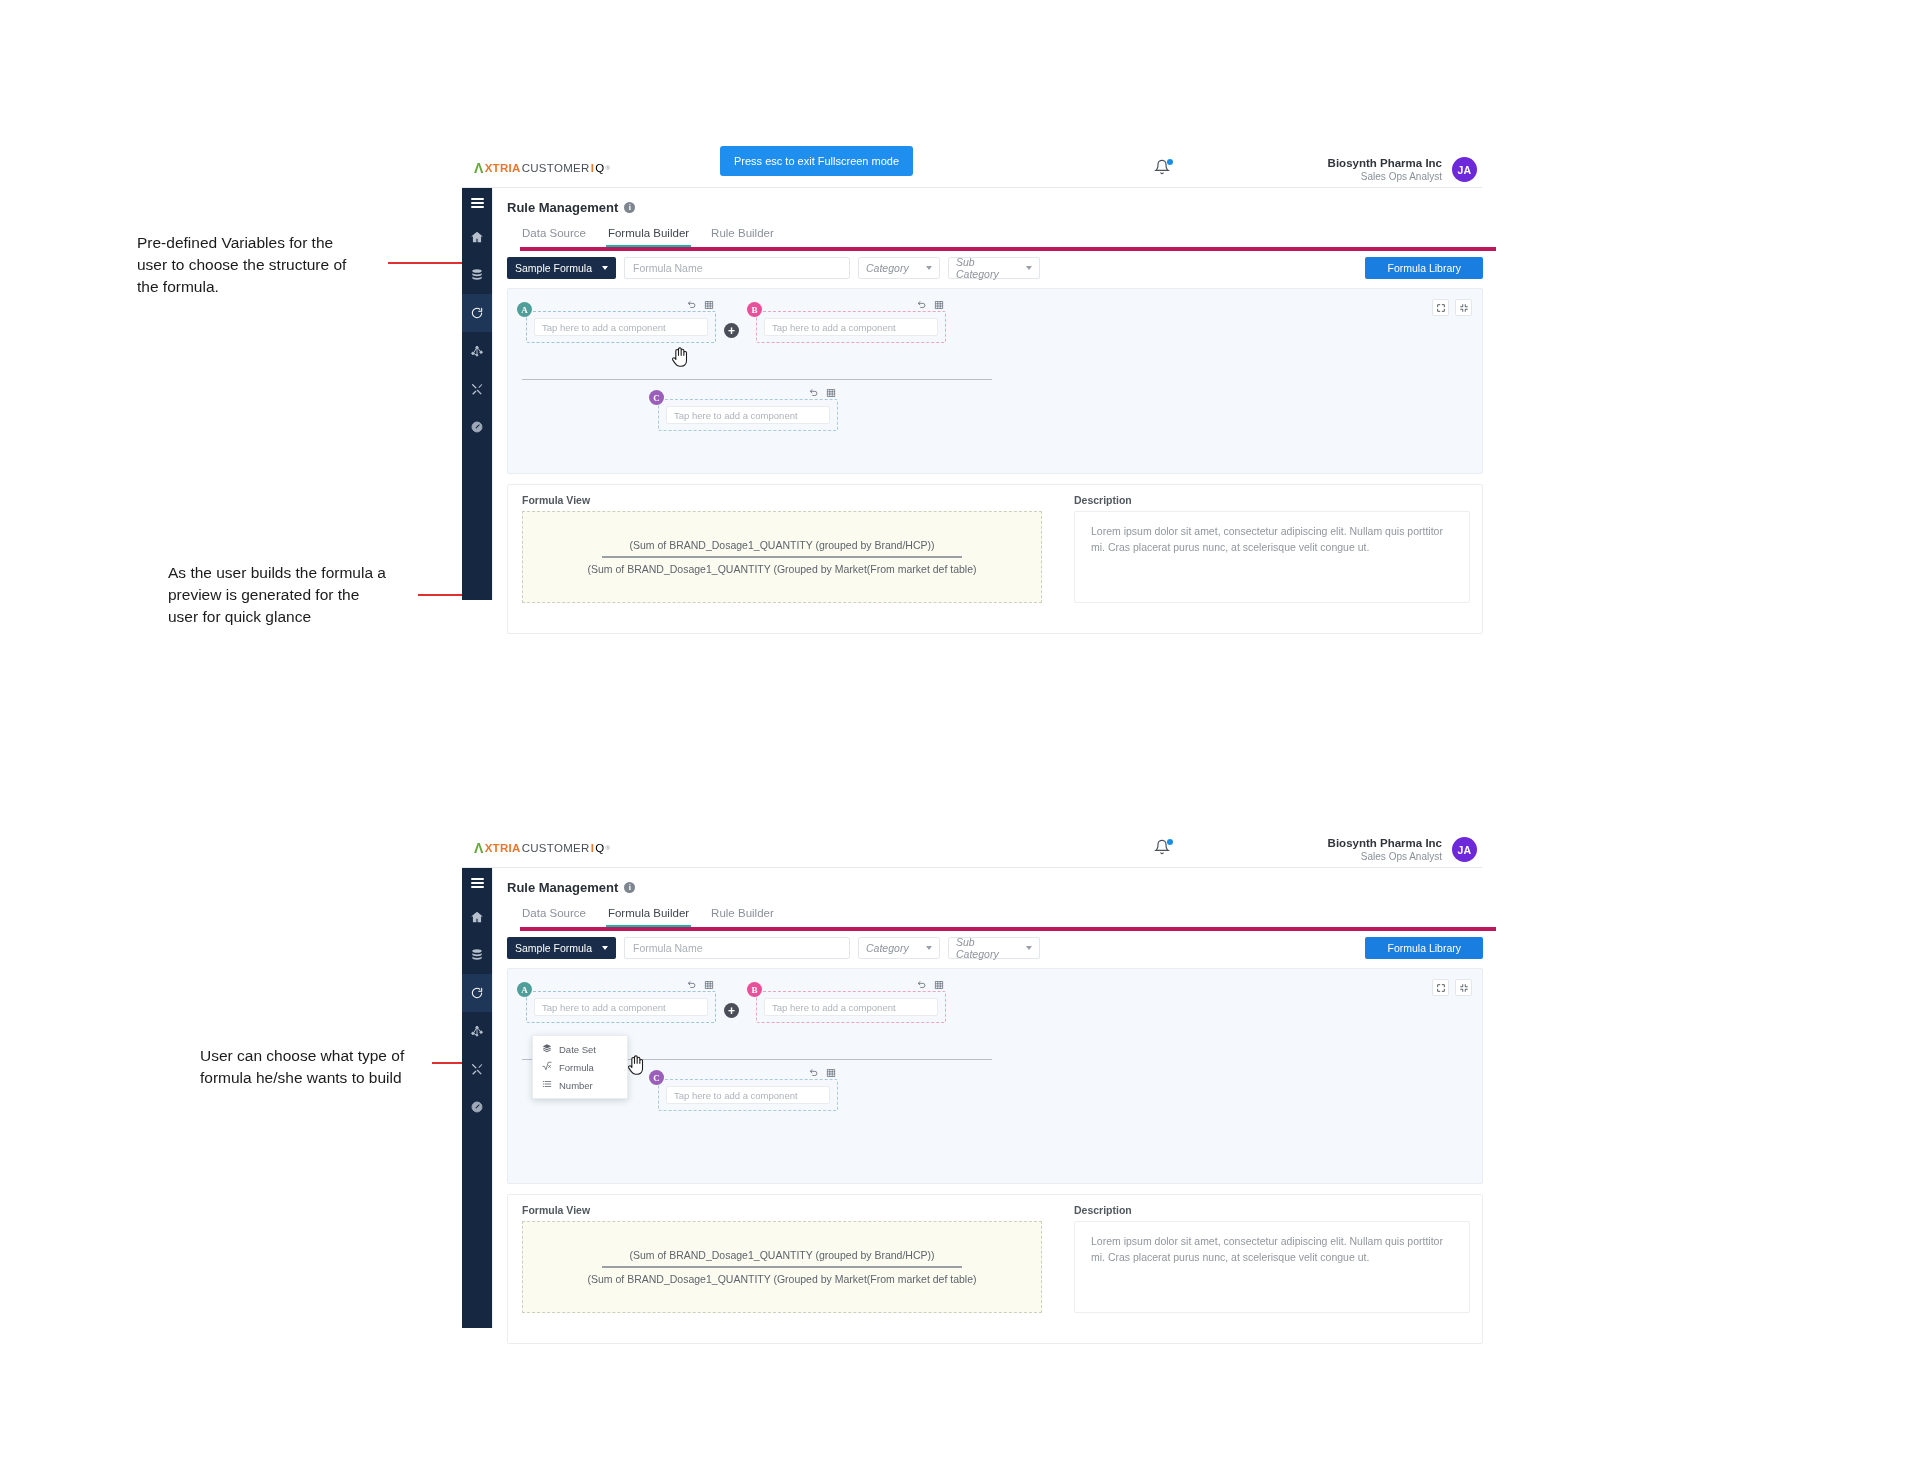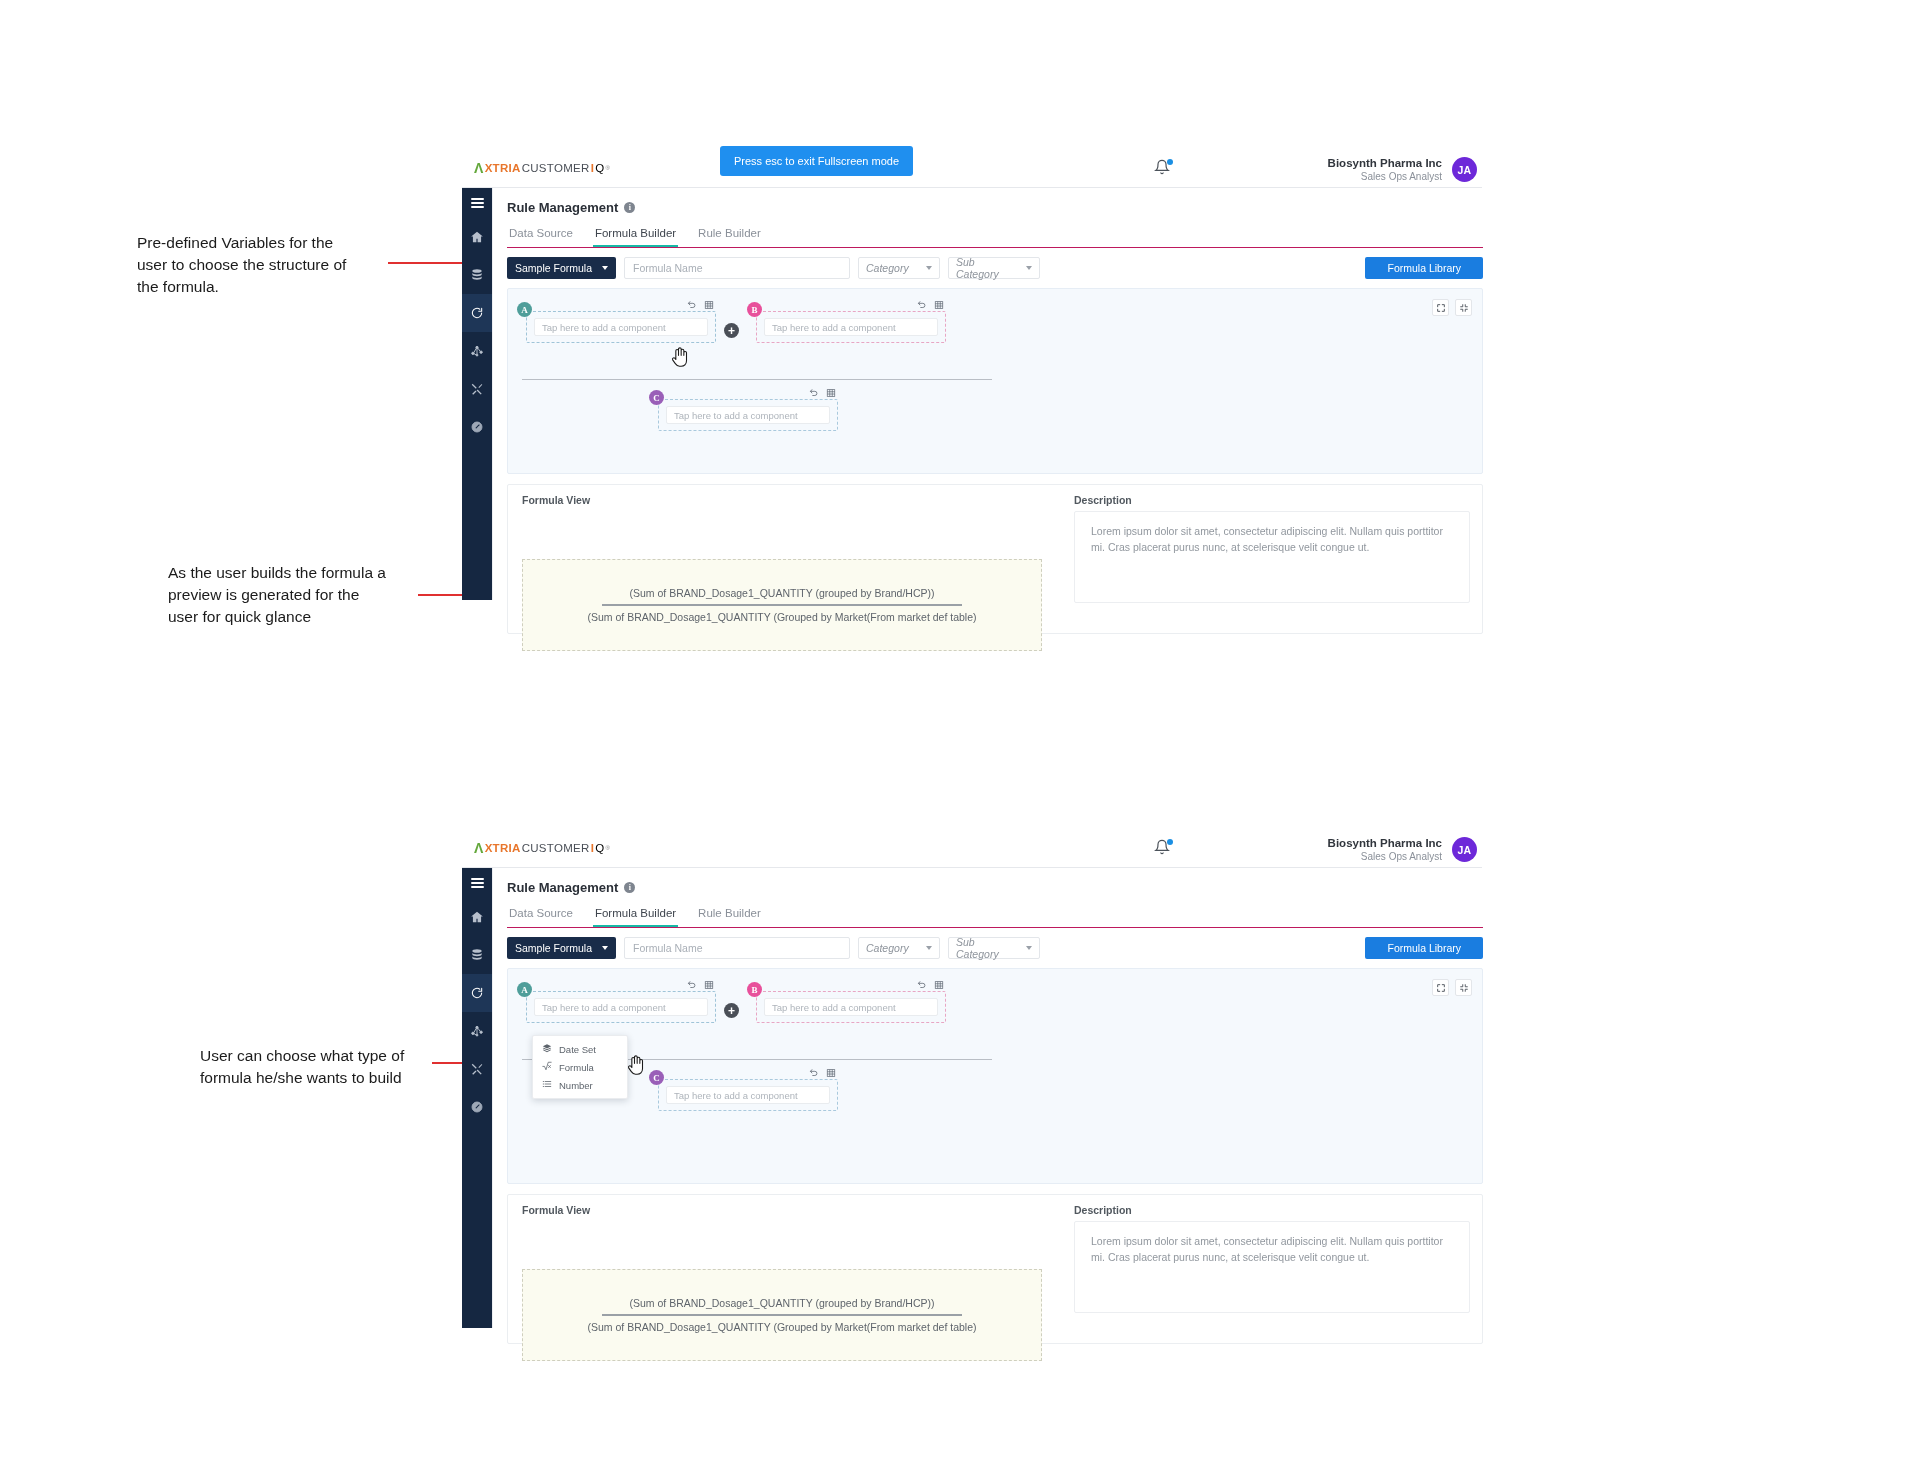--- a/index.html
+++ b/index.html
@@ -104,23 +104,23 @@
     font-size: 13px; font-weight: 700; color: #2b3038;
     display: flex; align-items: center; gap: 6px;
   }
   .info-ico {
     width: 11px; height: 11px; border-radius: 50%;
     background: #7e858f; color: #fff; font-size: 8px; font-weight:700;
     display:flex; align-items:center; justify-content:center;
     font-family: "Liberation Serif", serif;
   }
   .tabs {
-    position: absolute; left: 14px; top: 37px;
+    position: absolute; left: 27px; top: 37px;
     display: flex; gap: 18px;
-    border-bottom: 1px solid #be185d;
+    border-bottom: 4px solid #be185d;
     width: 976px; padding-bottom: 0;
   }
   .tab {
     font-size: 11.5px; color: #8a9099; padding: 2px 2px 6px 2px;
     border-bottom: 2px solid transparent;
   }
   .tab.active { color: #3f454e; border-bottom-color: #17b8a6; }
 
   .toolbar {
     position: absolute; left: 14px; top: 66px;
@@ -224,21 +224,20 @@
     position: absolute; font-size: 10.5px; font-weight: 700; color: #51585f;
   }
   .fv-box {
     position: absolute; left: 14px; top: 26px;
     width: 520px; height: 92px;
     border: 1.3px dashed #cfcfbe;
     background: #fbfbf0;
     display: flex; flex-direction: column;
     align-items: center; justify-content: center;
     padding: 14px 10px;
-    margin-top: 48px;
   }
   .fv-num { font-size: 10.5px; color: #5e646b; white-space: nowrap; }
   .fv-bar { height: 1.2px; background: #9aa0a6; width: 360px; margin: 5px 0 5px 0; }
   .fv-den { font-size: 10.5px; color: #5e646b; white-space: nowrap; }
   .desc-box {
     position: absolute; left: 566px; top: 26px;
     width: 396px; height: 92px;
     border: 1px solid #eceef1; border-radius: 2px;
     background: #fff; padding: 12px 16px;
     font-size: 10.5px; line-height: 1.52; color: #91979e;

